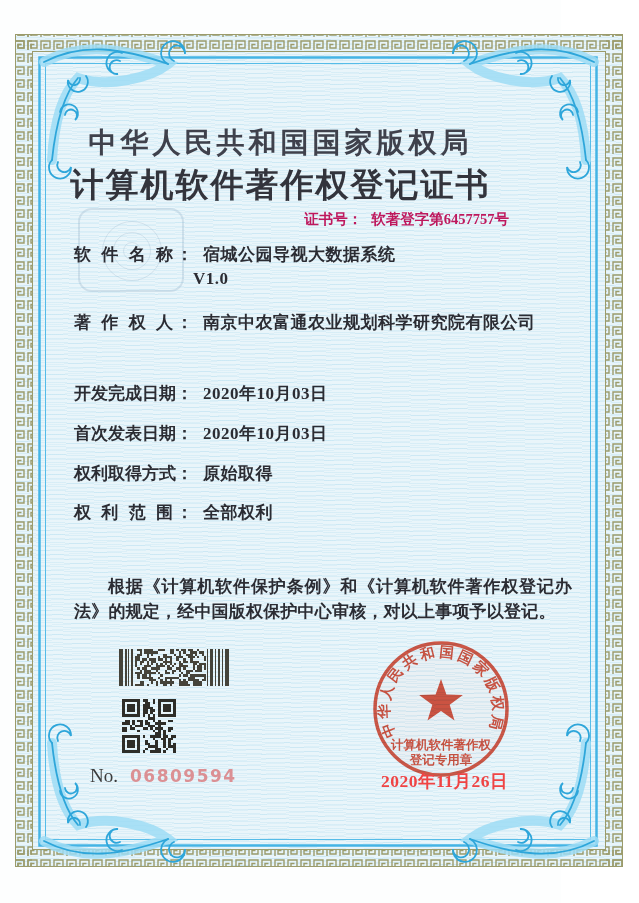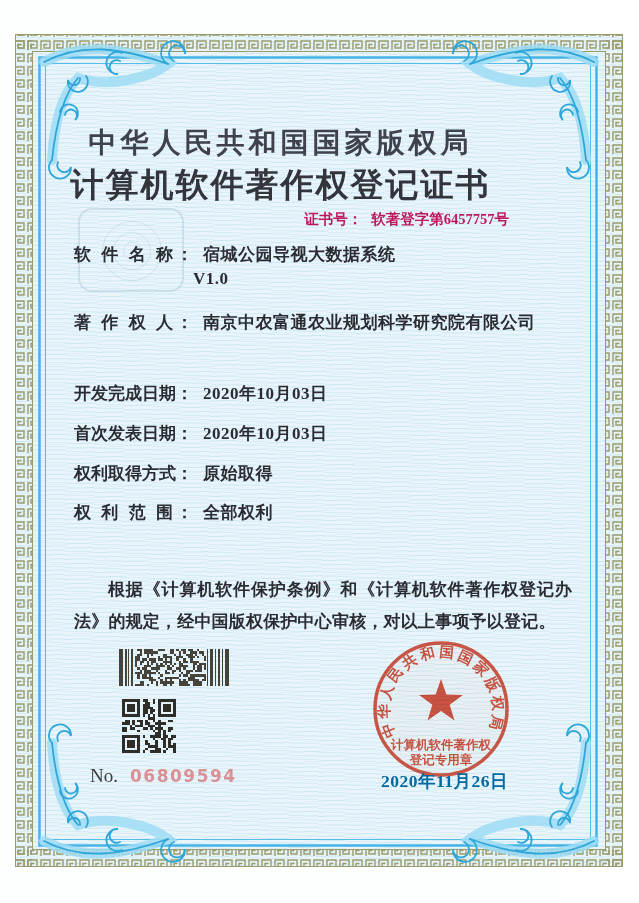--- a/index.html
+++ b/index.html
@@ -32,30 +32,30 @@
   .cert-no{right:52px;top:210px;font-size:14.5px;font-weight:700;color:#be185d;}
   .cert-no .cert-no-value{margin-left:9px;}
 
   .row{position:absolute;left:74px;width:530px;font-size:17px;font-weight:700;color:#2b2c33;}
   .lbl{display:inline-block;width:119px;text-align:justify;text-align-last:justify;white-space:pre;vertical-align:top;}
   .val{margin-left:10px;letter-spacing:.5px;}
   .version-line{position:absolute;left:193px;top:269px;font-size:17px;font-weight:700;color:#2b2c33;letter-spacing:.5px;text-align:right;}
 
   .statement{
     position:absolute;left:74px;top:574px;width:498px;
-    font-size:17px;line-height:32px;font-weight:600;color:#2b2c33;
+    font-size:17px;line-height:25px;font-weight:600;color:#2b2c33;
     text-indent:2em;letter-spacing:.2px;text-align:justify;
   }
 
   .serial{position:absolute;left:90px;top:765px;font-size:19px;color:#3c3c3c;}
   .serial .serial-number{
     margin-left:12px;font-family:"DejaVu Sans","Liberation Sans",sans-serif;
     font-size:17px;color:#db9094;letter-spacing:1.5px;font-weight:600;
   }
-  .issue-date{position:absolute;left:381px;top:769px;font-size:17.5px;font-weight:700;color:#0369a1;letter-spacing:.5px;}
+  .issue-date{position:absolute;left:381px;top:769px;font-size:17.5px;font-weight:700;color:#ef4444;letter-spacing:.5px;}
 
   .watermark{position:absolute;left:78px;top:208px;width:102px;height:80px;
     border:2px solid rgba(150,175,198,.30);border-radius:14px;}
   .watermark .wm-c{position:absolute;border:1.5px solid rgba(150,175,198,.28);border-radius:50%;}
   .wm-c1{left:22px;top:11px;width:58px;height:58px;}
   .wm-c2{left:33px;top:22px;width:36px;height:36px;}
   .wm-c3{left:43px;top:32px;width:16px;height:16px;}
 
   .barcode-svg{position:absolute;left:119px;top:649px;}
   .qr-svg{position:absolute;left:122px;top:699px;}

